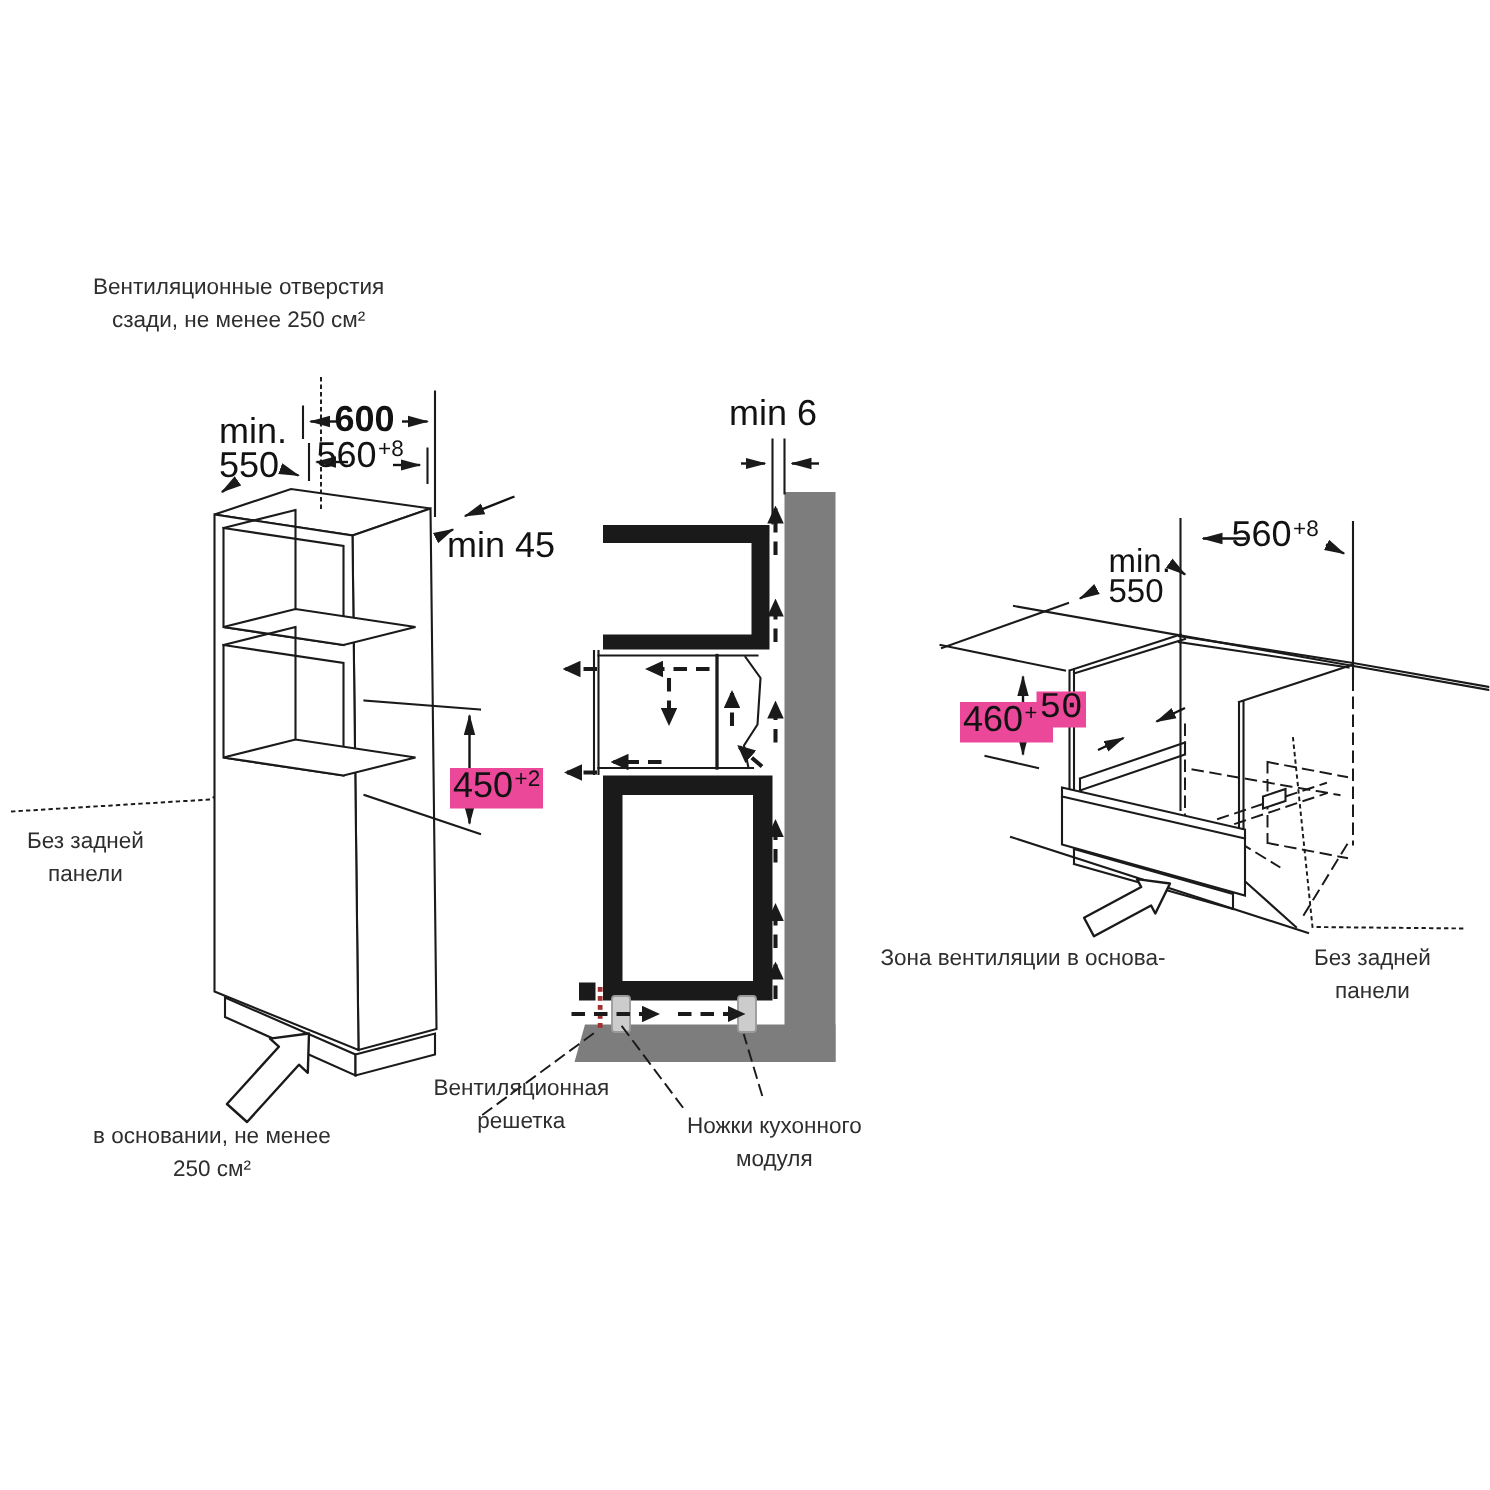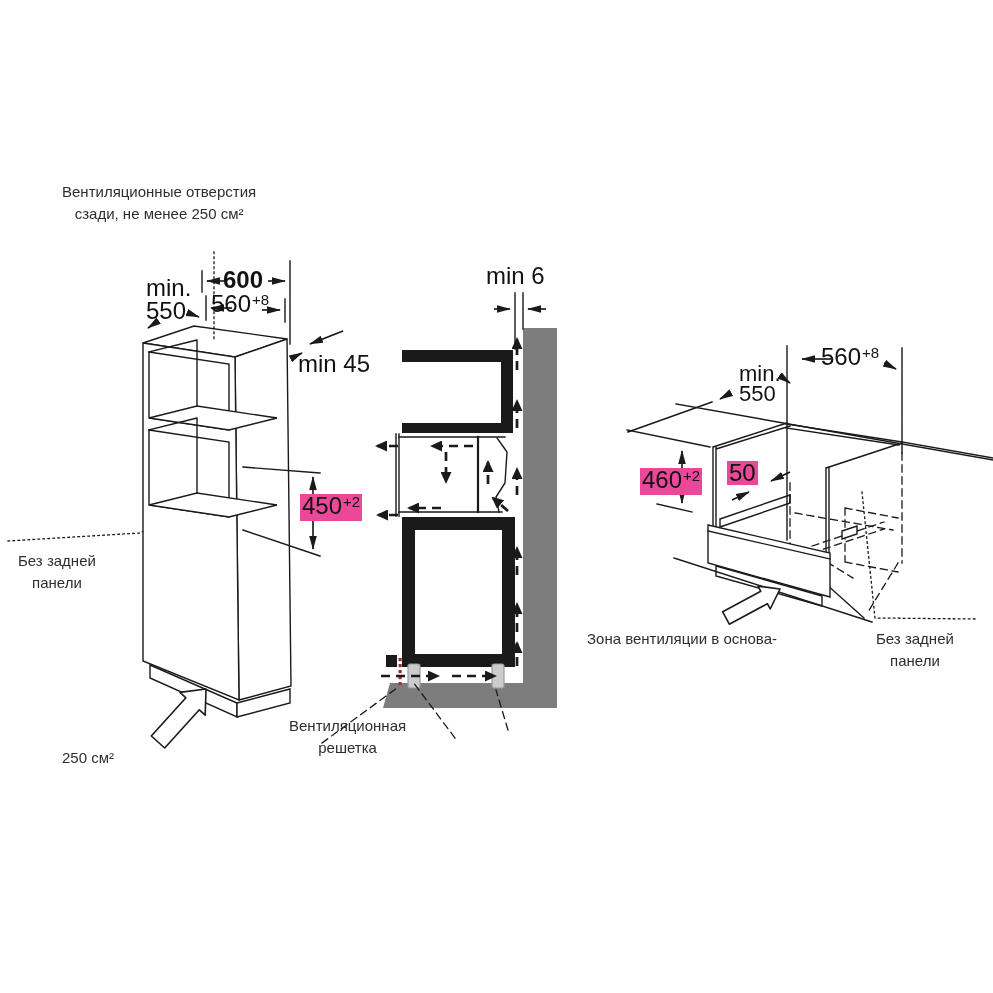--- a/index.html
+++ b/index.html
@@ -193,59 +193,64 @@
   </div>
 
   <div class="dim" style="left:211px;top:292px;">
     <span style="display:inline">560</span><span class="sup">+8</span>
   </div>
 
   <div class="dim" style="left:298px;top:352px;">
     <span style="display:inline">min 45</span>
   </div>
 
-  <div class="dim bgw" style="left:300px;top:494px;">
+  <div class="dim bgw" style="left:300px;top:512px;">
     <span style="display:inline">450</span><span class="sup">+2</span>
   </div>
 
   <div class="dim" style="left:486px;top:264px;">
     <span style="display:inline">min 6</span>
   </div>
 
   <div class="dim" style="left:821px;top:345px;">
     <span style="display:inline">560</span><span class="sup">+8</span>
   </div>
 
   <div class="dim sm" style="left:739px;top:364px;">
     <span>min.</span>
     <span class="l2">550</span>
   </div>
 
   <div class="dim bgw" style="left:640px;top:468px;">
     <span style="display:inline">460</span><span class="sup">+2</span>
   </div>
 
-  <div class="dim bgw" style="left:727px;top:461px;">
+  <div class="dim bgw" style="left:691px;top:461px;font-family:Liberation Mono, monospace;">
     <span style="display:inline">50</span>
   </div>
 
   <div class="lbl" style="left:18px;top:550px;">
     <span>Без задней</span>
     <span>панели</span>
   </div>
 
   <div class="lbl" style="left:62px;top:747px;">
+    <span>в основании, не менее</span>
     <span>250 см²</span>
   </div>
 
   <div class="lbl" style="left:289px;top:715px;">
     <span>Вентиляционная</span>
     <span>решетка</span>
   </div>
 
+  <div class="lbl" style="left:458px;top:740px;">
+    <span>Ножки кухонного</span>
+    <span>модуля</span>
+  </div>
 
   <div class="lbl" style="left:587px;top:628px;">
     <span>Зона вентиляции в основа-</span>
   </div>
 
   <div class="lbl" style="left:876px;top:628px;">
     <span>Без задней</span>
     <span>панели</span>
   </div>
 

